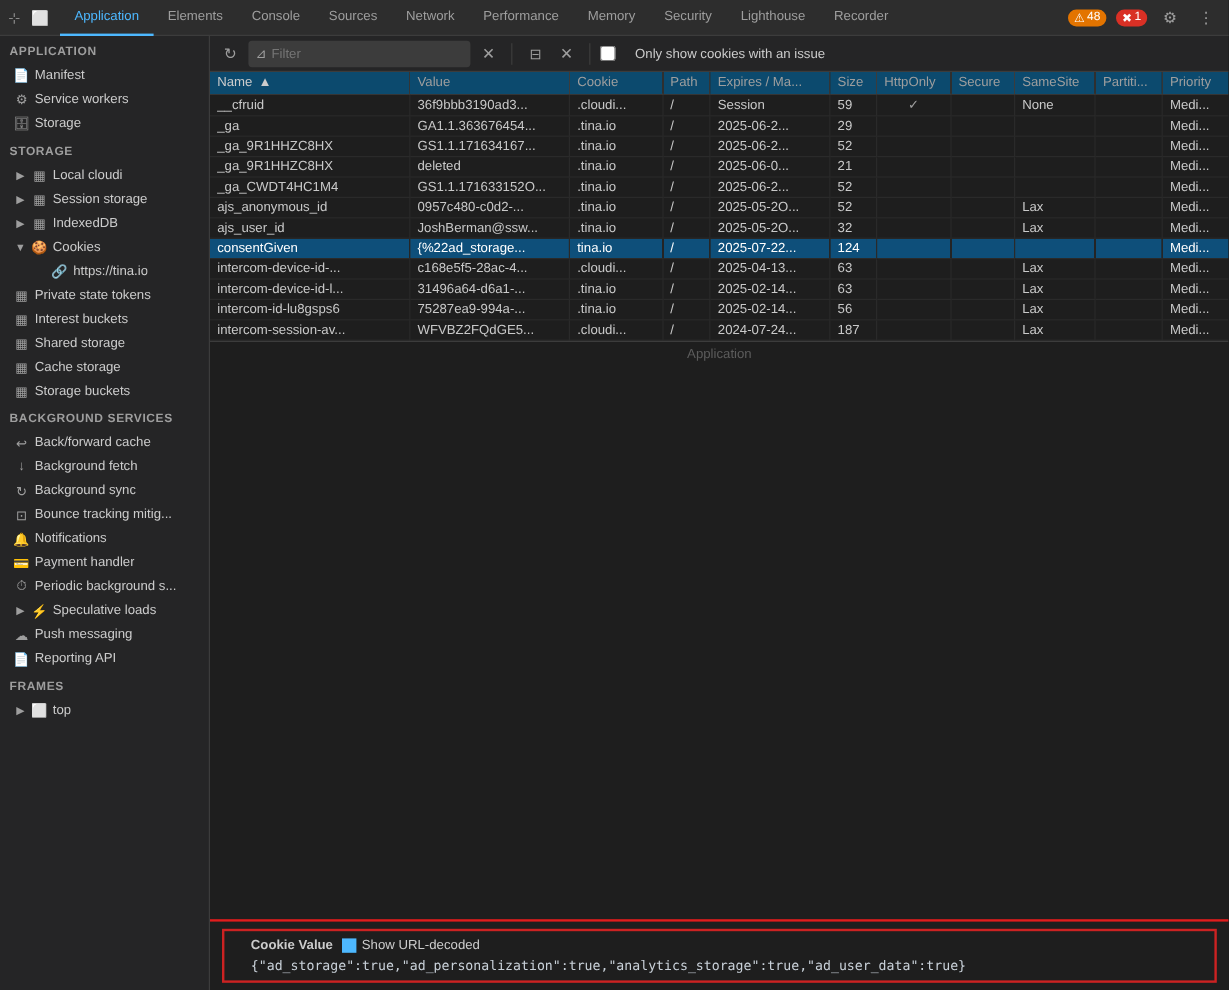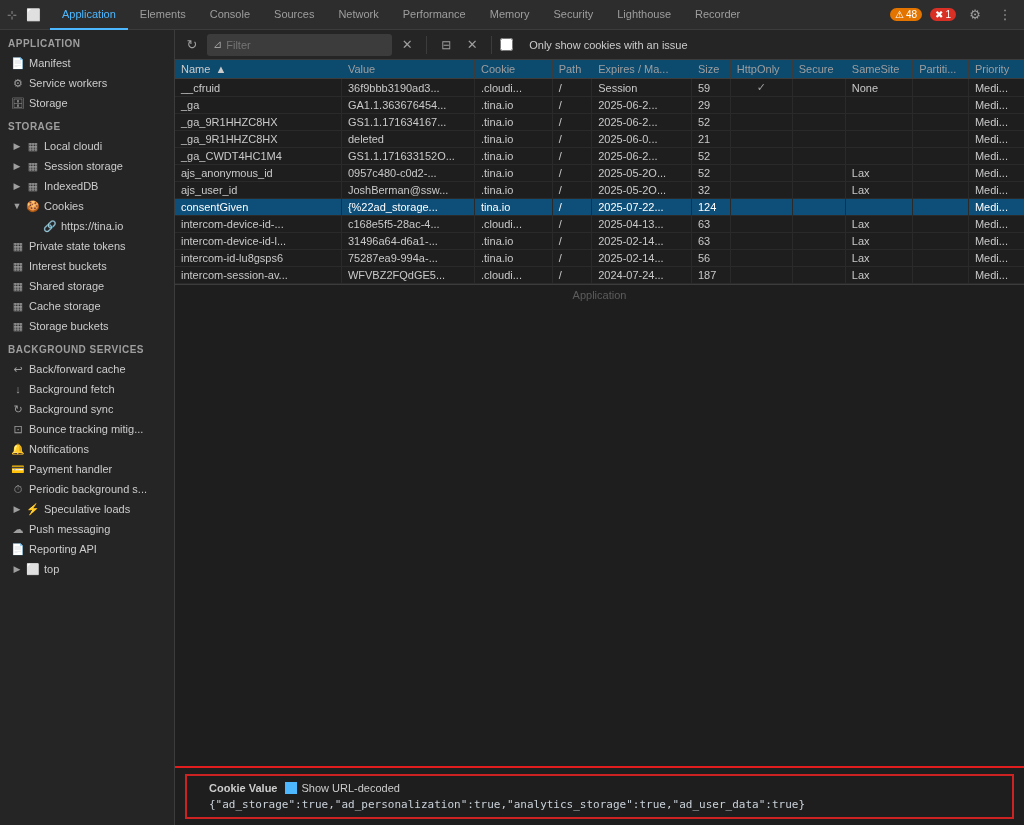--- a/index.html
+++ b/index.html
@@ -414,20 +414,21 @@
       </div>
       <div class="sidebar-item">
         <span class="item-icon">☁</span>
         <span class="sidebar-item-label">Push messaging</span>
       </div>
       <div class="sidebar-item">
         <span class="item-icon">📄</span>
         <span class="sidebar-item-label">Reporting API</span>
       </div>
 
+      <div class="sidebar-section-title">Frames</div>
       <div class="sidebar-item">
         <span class="expand-arrow">▶</span>
         <span class="item-icon">⬜</span>
         <span class="sidebar-item-label">top</span>
       </div>
     </div>
 
     <div class="content-panel">
 
       <div class="toolbar">

